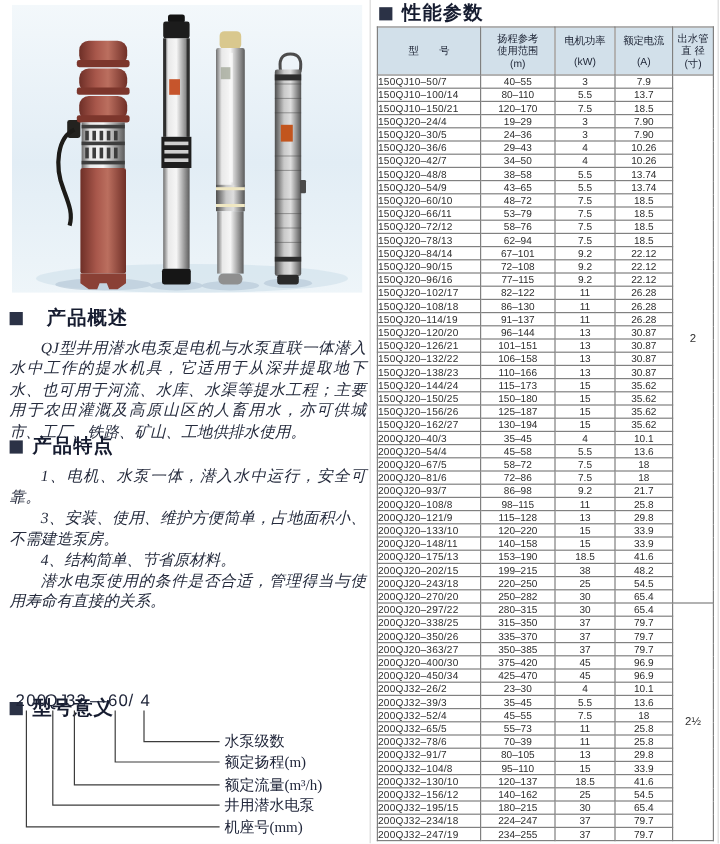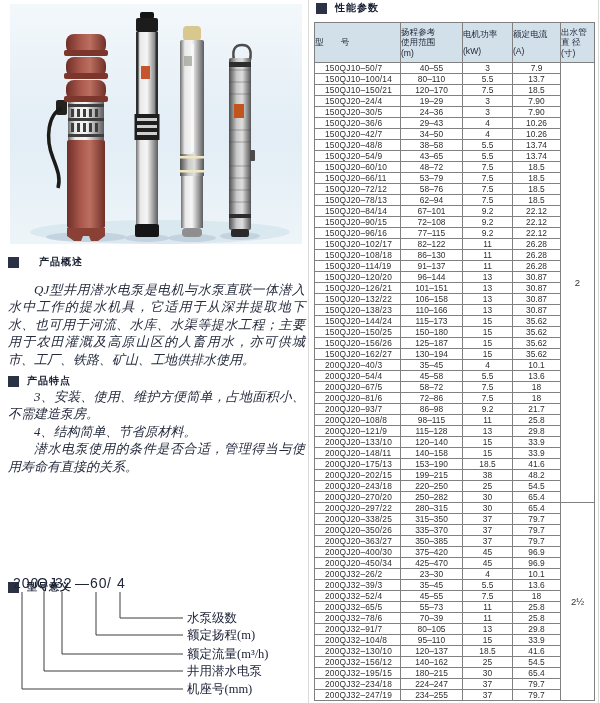--- a/index.html
+++ b/index.html
@@ -5,21 +5,21 @@
   * { margin:0; padding:0; box-sizing:border-box; }
   html,body { width:600px; height:703px; background:#fcfcfc; overflow:hidden; }
   #page { position:relative; width:600px; height:703px; background:#ffffff;
           font-family:"Liberation Serif", serif; color:#22283a; }
 
   .v-divider { position:absolute; top:0; width:1px; height:703px; background:#dadada; }
 
   
   .section-head { position:absolute; display:flex; align-items:center; gap:8px;
                   font-family:"Liberation Sans", sans-serif; font-weight:bold;
-                  font-size:10px; color:#161c30; letter-spacing:1px; }
+                  font-size:16px; color:#161c30; letter-spacing:1px; }
   .bullet-sq { width:11px; height:11px; background:#2b3246; flex:0 0 auto; }
 
   
   .photo-wrap { position:absolute; left:10px; top:4px; width:292px; height:240px; }
   .body-text  { position:absolute; left:8px; width:297px; text-align:justify;
                 font-size:13px; line-height:17.4px; color:#252b3d;font-style:italic; }
   .indent { text-indent:2em; }
 
   .model-svg { position:absolute; left:8px; top:574px; }
   .model-svg text { font-family:"Liberation Serif", serif; }
@@ -29,25 +29,25 @@
   .model-svg polyline { fill:none; stroke:#3c3c3c; stroke-width:1; }
 
   
   .perf-head { left:316px; top:1px; }
   table.spec { position:absolute; left:314px; top:22px; width:280px;
                border-collapse:collapse; table-layout:fixed;
                font-family:"Liberation Sans", sans-serif; }
   table.spec th, table.spec td { border:1px solid #808080; overflow:hidden; }
   table.spec thead th { background:#d2e0ea; height:40px; font-weight:normal;
                         font-size:8.6px; line-height:10.5px; color:#1c2334;
-                        text-align:left; vertical-align:middle; }
+                        text-align:center; vertical-align:middle; }
   table.spec thead .gap { height:7px; }
   table.spec td { height:11px; font-size:8.4px; line-height:10px;
                   color:#2e2e2e; text-align:center; padding:0; background:#fff; }
-  table.spec td.c0 { text-align:left; padding-left:10px; letter-spacing:0.2px; }
+  table.spec td.c0 { text-align:left; padding-left:0; letter-spacing:0.2px; }
   table.spec td.outlet { font-size:9.5px; color:#333; background:#fff; }
   table.spec { border:1px solid #4a4a4a; }
 </style>
 </head>
 <body>
 
 <div id="page">
 
   <div class="photo-wrap">
     <svg width="292" height="240" viewBox="0 0 292 240">
@@ -164,25 +164,26 @@
       </g>
     </svg>
   </div>
 
   <div class="section-head" style="left:8px; top:255px;gap:20px;">
     <span class="bullet-sq"></span>
     <span>产品概述</span>
   </div>
   <p class="body-text indent" style="top:281px;">QJ型井用潜水电泵是电机与水泵直联一体潜入水中工作的提水机具，它适用于从深井提取地下水、也可用于河流、水库、水渠等提水工程；主要用于农田灌溉及高原山区的人畜用水，亦可供城市、工厂、铁路、矿山、工地供排水使用。</p>
 
-  <div class="section-head" style="left:8px; top:374px;">
+  <div class="section-head" style="left:8px; top:362px;">
     <span class="bullet-sq"></span>
     <span>产品特点</span>
   </div>
   <div class="body-text" style="top:388px;">
+    <p class="indent">1、电机、水泵一体，潜入水中运行，安全可靠。</p>
     <p class="indent">3、安装、使用、维护方便简单，占地面积小、不需建造泵房。</p>
     <p class="indent">4、结构简单、节省原材料。</p>
     <p class="indent">潜水电泵使用的条件是否合适，管理得当与使用寿命有直接的关系。</p>
   </div>
 
   <div class="section-head" style="left:8px; top:580px;">
     <span class="bullet-sq"></span>
     <span>型号意义</span>
   </div>
   <svg class="model-svg" width="302" height="128" viewBox="0 0 302 128">
@@ -448,21 +449,21 @@
           <td class="c3">25.8</td>
         </tr>
         <tr>
           <td class="c0">200QJ20–121/9</td>
           <td class="c1">115–128</td>
           <td class="c2">13</td>
           <td class="c3">29.8</td>
         </tr>
         <tr>
           <td class="c0">200QJ20–133/10</td>
-          <td class="c1">120–140</td>
+          <td class="c1">120–220</td>
           <td class="c2">15</td>
           <td class="c3">33.9</td>
         </tr>
         <tr>
           <td class="c0">200QJ20–148/11</td>
           <td class="c1">140–158</td>
           <td class="c2">15</td>
           <td class="c3">33.9</td>
         </tr>
         <tr>

